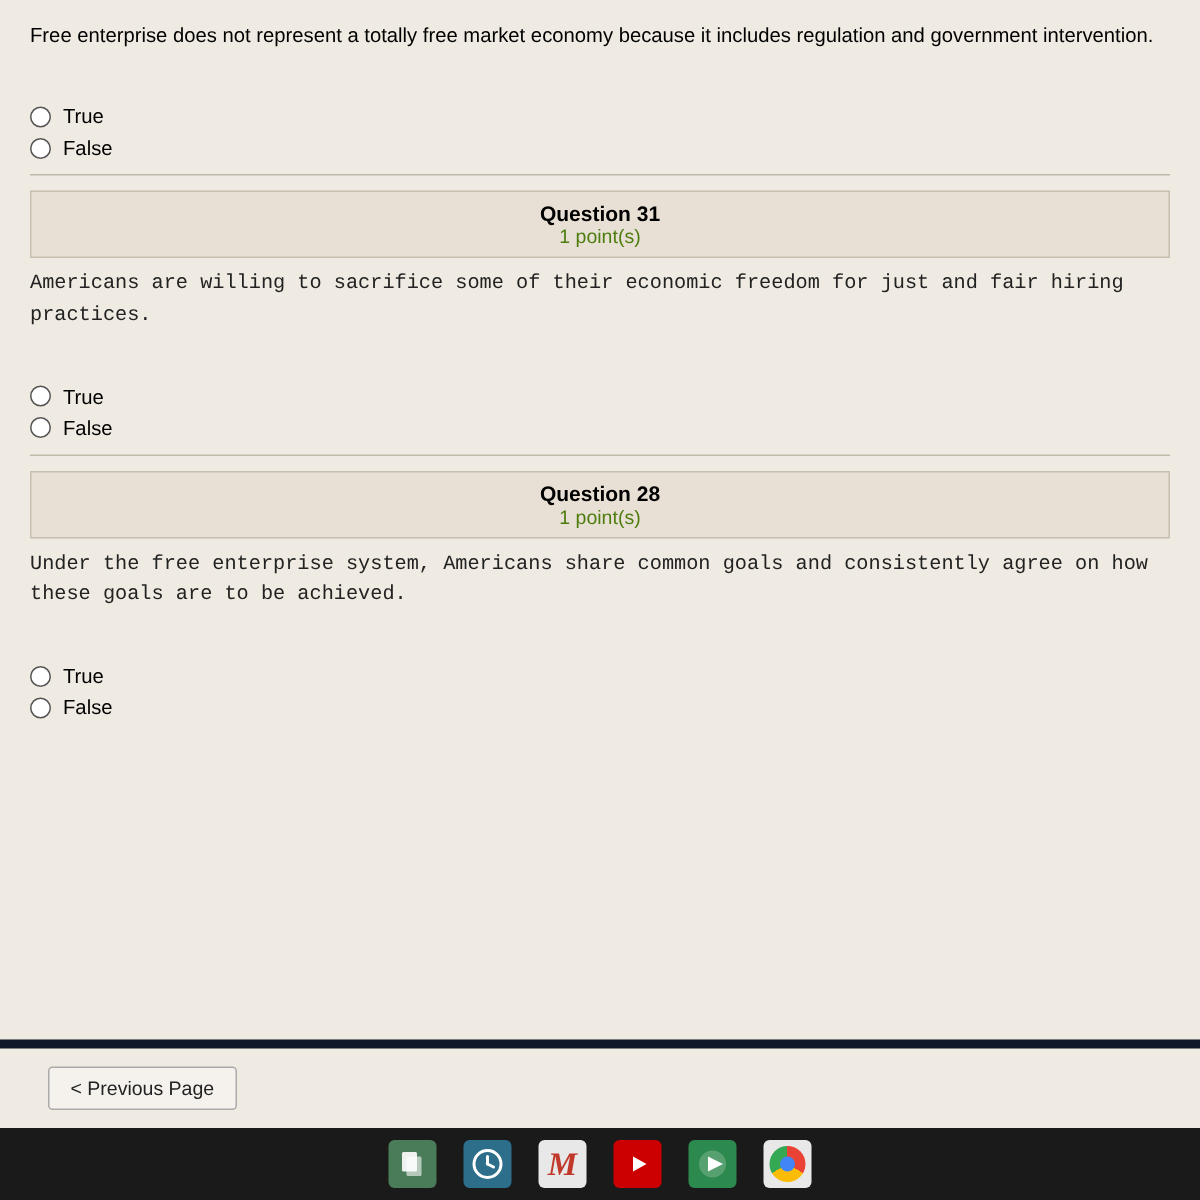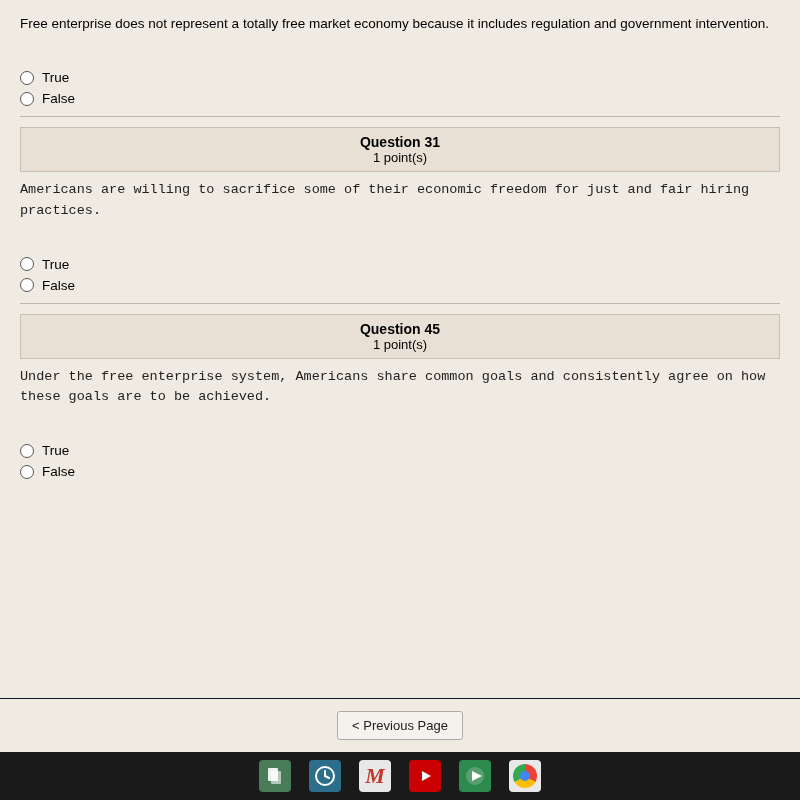--- a/index.html
+++ b/index.html
@@ -29,21 +29,21 @@
       margin-bottom: 8px;
       margin-top: 4px;
       flex-direction: column;
     }
     .question-label {
       font-weight: bold;
       font-size: 14px;
     }
     .points-label {
       font-size: 13px;
-      color: #000000;
+      color: #4d7c0f;
     }
     .question-text {
       font-size: 13.5px;
       color: #222;
       margin-bottom: 12px;
       line-height: 1.5;
       font-family: Liberation Mono, monospace;
     }
     .options {
       margin-bottom: 8px;
@@ -75,22 +75,21 @@
       color: #000000;
       margin-bottom: 10px;
       margin-top: 4px;
       line-height: 1.5;
     }
     .nav-area {
       display: flex;
       gap: 8px;
       padding: 12px 32px;
       background: #f0ebe2;
-      border-top: 1px solid #0f172a;
-      justify-content: center;
+      border-top: 6px solid #0f172a;
     }
     .nav-button {
       padding: 6px 14px;
       background: #f5f2ee;
       border: 1px solid #aaa;
       border-radius: 3px;
       font-size: 13px;
       cursor: pointer;
       color: #222;
     }
@@ -168,21 +167,21 @@
     </div>
     <div class="option-item">
       <span class="radio-circle"></span>
       <span>False</span>
     </div>
   </div>
 
   <hr class="divider">
 
   <div class="question-header">
-    <span class="question-label">Question 45</span>
+    <span class="question-label">Question 28</span>
     <span class="points-label">1 point(s)</span>
   </div>
   <p class="question-text">Under the free enterprise system, Americans share common goals and consistently agree on how these goals are to be achieved.</p>
   <div class="options">
     <div class="option-item">
       <span class="radio-circle"></span>
       <span>True</span>
     </div>
     <div class="option-item">
       <span class="radio-circle"></span>

